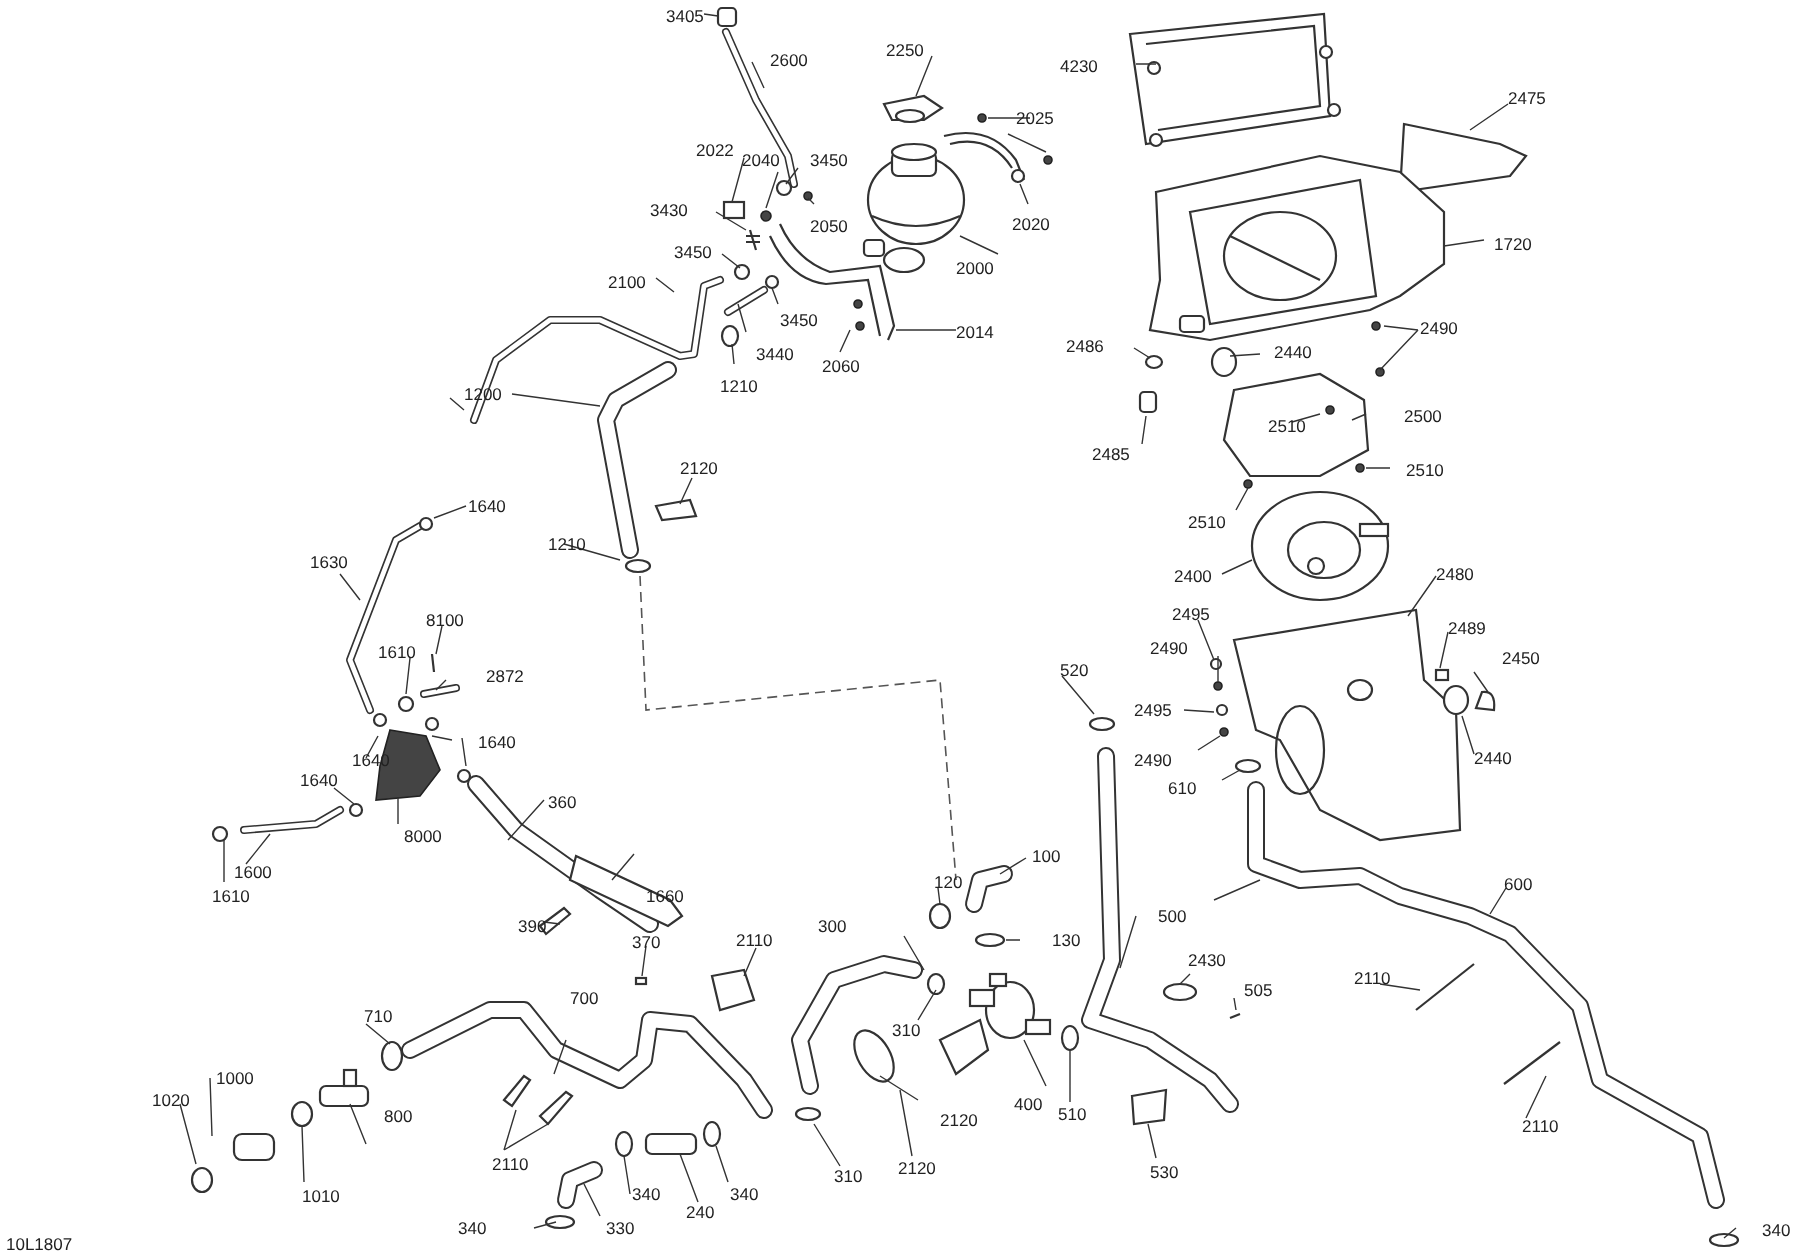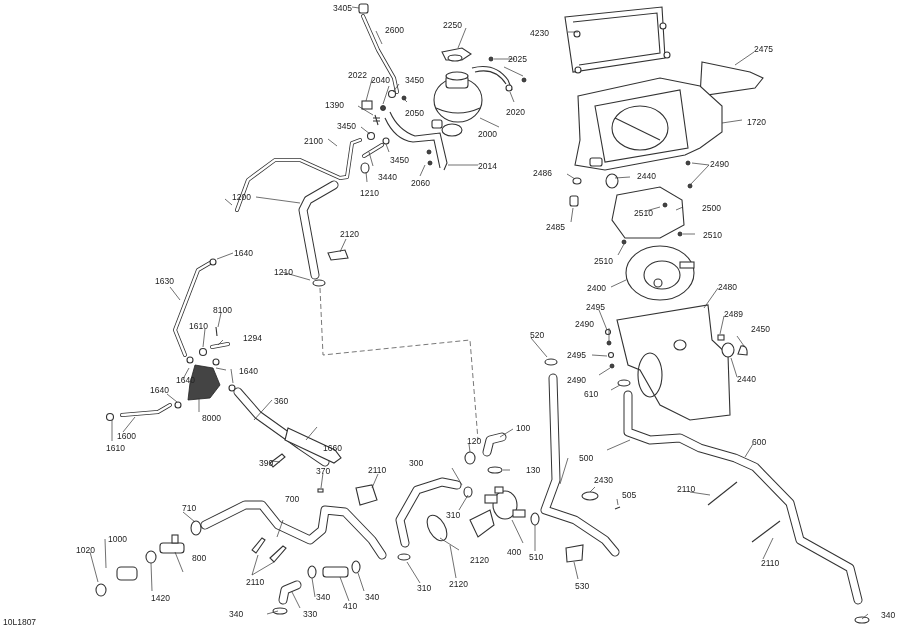--- a/index.html
+++ b/index.html
@@ -355,21 +355,21 @@
 <div class="lbl" style="left:333px;top:3px">3405</div>
 <div class="lbl" style="left:385px;top:25px">2600</div>
 <div class="lbl" style="left:443px;top:20px">2250</div>
 <div class="lbl" style="left:530px;top:28px">4230</div>
 <div class="lbl" style="left:508px;top:54px">2025</div>
 <div class="lbl" style="left:754px;top:44px">2475</div>
 <div class="lbl" style="left:348px;top:70px">2022</div>
 <div class="lbl" style="left:371px;top:75px">2040</div>
 <div class="lbl" style="left:405px;top:75px">3450</div>
 <div class="lbl" style="left:506px;top:107px">2020</div>
-<div class="lbl" style="left:325px;top:100px">1390</div>
+<div class="lbl" style="left:325px;top:100px">3430</div>
 <div class="lbl" style="left:405px;top:108px">2050</div>
 <div class="lbl" style="left:337px;top:121px">3450</div>
 <div class="lbl" style="left:478px;top:129px">2000</div>
 <div class="lbl" style="left:747px;top:117px">1720</div>
 <div class="lbl" style="left:304px;top:136px">2100</div>
 <div class="lbl" style="left:390px;top:155px">3450</div>
 <div class="lbl" style="left:478px;top:161px">2014</div>
 <div class="lbl" style="left:378px;top:172px">3440</div>
 <div class="lbl" style="left:411px;top:178px">2060</div>
 <div class="lbl" style="left:360px;top:188px">1210</div>
@@ -385,21 +385,21 @@
 <div class="lbl" style="left:234px;top:248px">1640</div>
 <div class="lbl" style="left:594px;top:256px">2510</div>
 <div class="lbl" style="left:274px;top:267px">1210</div>
 <div class="lbl" style="left:155px;top:276px">1630</div>
 <div class="lbl" style="left:587px;top:283px">2400</div>
 <div class="lbl" style="left:718px;top:282px">2480</div>
 <div class="lbl" style="left:213px;top:305px">8100</div>
 <div class="lbl" style="left:586px;top:302px">2495</div>
 <div class="lbl" style="left:724px;top:309px">2489</div>
 <div class="lbl" style="left:189px;top:321px">1610</div>
-<div class="lbl" style="left:243px;top:333px">1294</div>
+<div class="lbl" style="left:243px;top:333px">2872</div>
 <div class="lbl" style="left:575px;top:319px">2490</div>
 <div class="lbl" style="left:751px;top:324px">2450</div>
 <div class="lbl" style="left:530px;top:330px">520</div>
 <div class="lbl" style="left:176px;top:375px">1640</div>
 <div class="lbl" style="left:567px;top:350px">2495</div>
 <div class="lbl" style="left:239px;top:366px">1640</div>
 <div class="lbl" style="left:567px;top:375px">2490</div>
 <div class="lbl" style="left:737px;top:374px">2440</div>
 <div class="lbl" style="left:150px;top:385px">1640</div>
 <div class="lbl" style="left:584px;top:389px">610</div>
@@ -423,26 +423,26 @@
 <div class="lbl" style="left:182px;top:503px">710</div>
 <div class="lbl" style="left:285px;top:494px">700</div>
 <div class="lbl" style="left:446px;top:510px">310</div>
 <div class="lbl" style="left:108px;top:534px">1000</div>
 <div class="lbl" style="left:507px;top:547px">400</div>
 <div class="lbl" style="left:529px;top:552px">510</div>
 <div class="lbl" style="left:76px;top:545px">1020</div>
 <div class="lbl" style="left:192px;top:553px">800</div>
 <div class="lbl" style="left:470px;top:555px">2120</div>
 <div class="lbl" style="left:246px;top:577px">2110</div>
-<div class="lbl" style="left:151px;top:593px">1420</div>
+<div class="lbl" style="left:151px;top:593px">1010</div>
 <div class="lbl" style="left:761px;top:558px">2110</div>
 <div class="lbl" style="left:229px;top:609px">340</div>
 <div class="lbl" style="left:575px;top:581px">530</div>
 <div class="lbl" style="left:417px;top:583px">310</div>
 <div class="lbl" style="left:449px;top:579px">2120</div>
-<div class="lbl" style="left:343px;top:601px">410</div>
+<div class="lbl" style="left:343px;top:601px">240</div>
 <div class="lbl" style="left:316px;top:592px">340</div>
 <div class="lbl" style="left:365px;top:592px">340</div>
 <div class="lbl" style="left:303px;top:609px">330</div>
 <div class="lbl" style="left:881px;top:610px">340</div>
 
 <div class="lbl" style="left:3px;top:617px">10L1807</div>
 </div>
 
 </body></html>

